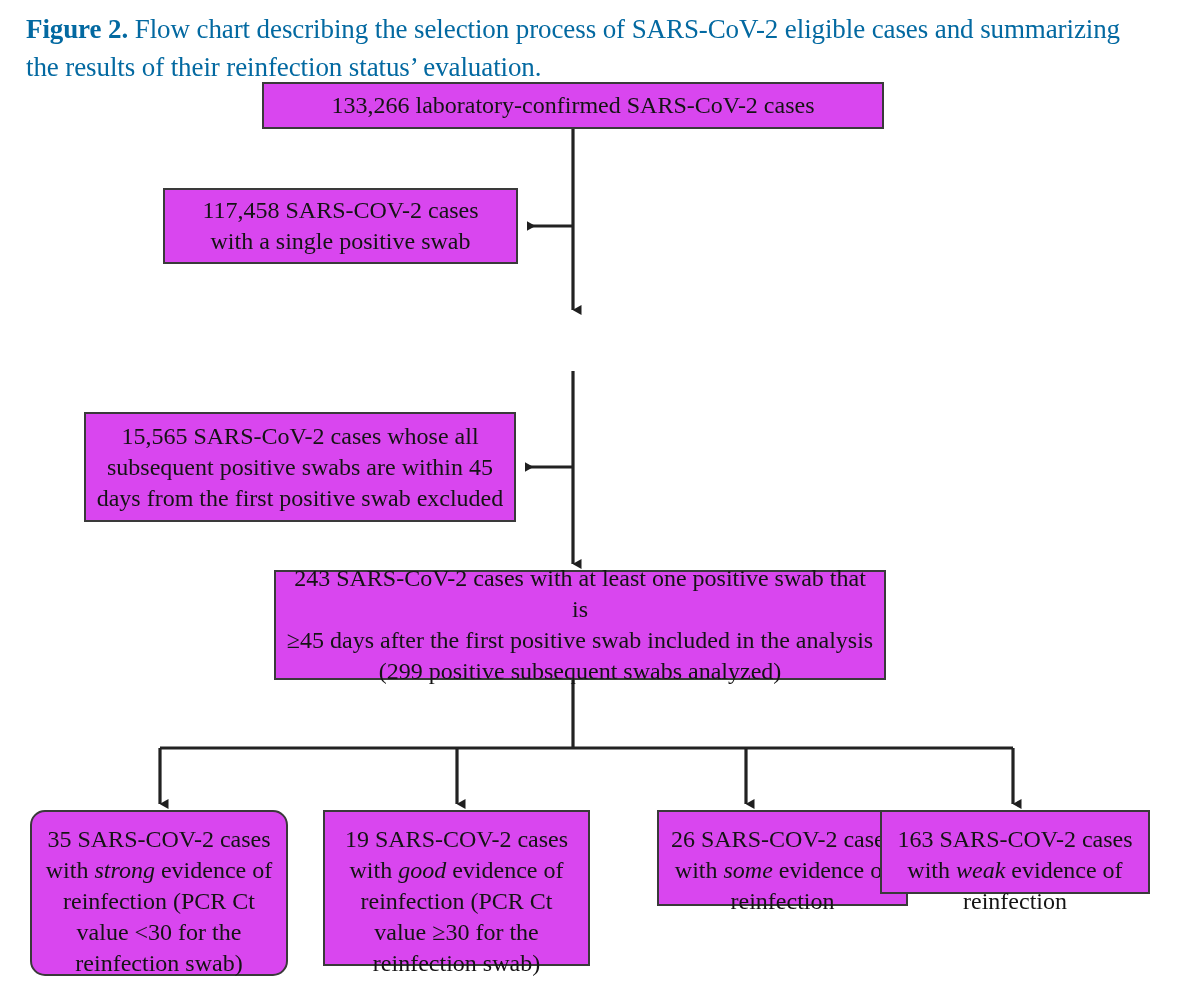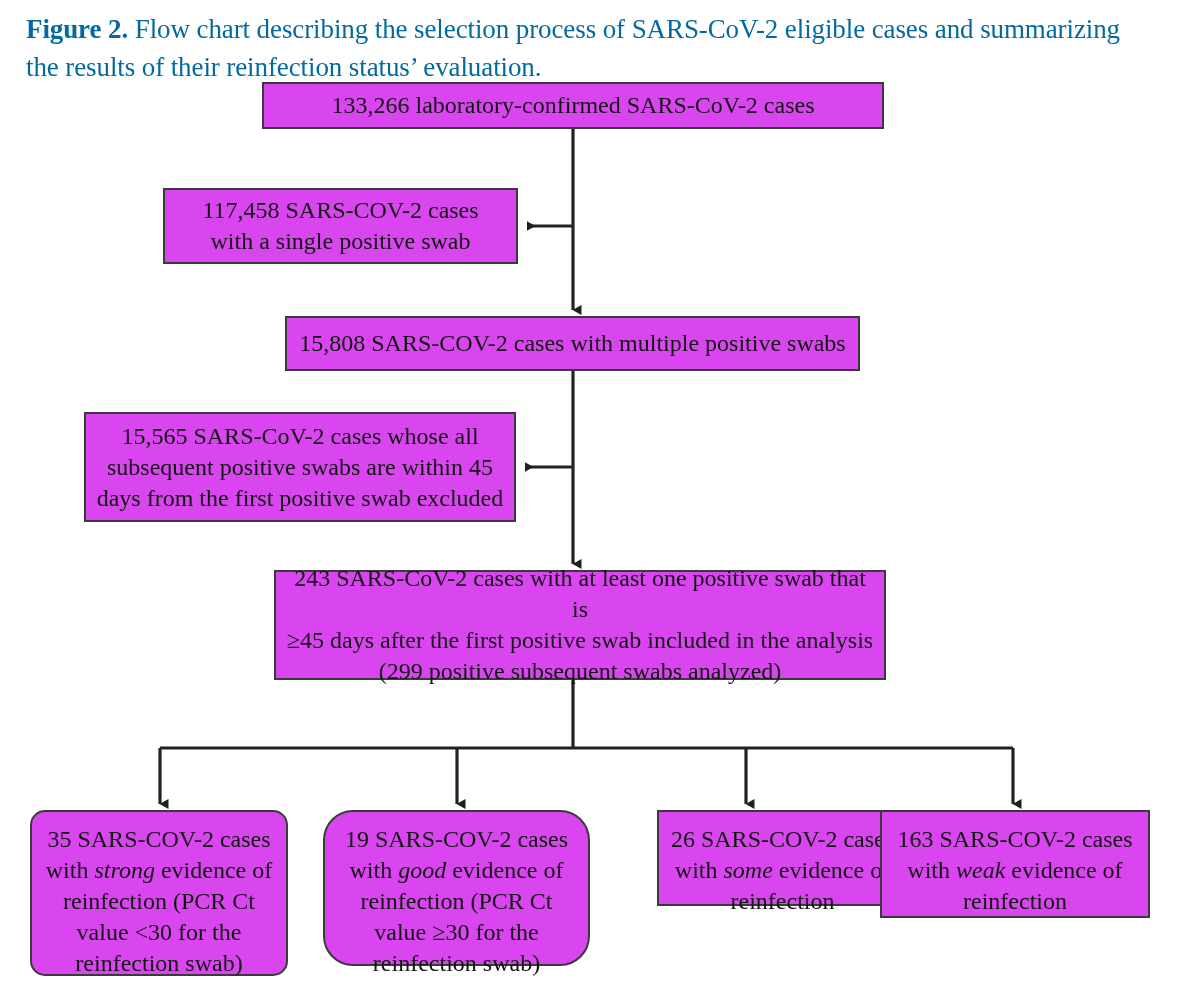--- a/index.html
+++ b/index.html
@@ -73,23 +73,23 @@
     font-style: italic;
   }
 
   
   #node-total      { left: 262px;  top: 82px;  width: 622px; height: 47px; }
   #node-single     { left: 163px;  top: 188px; width: 355px; height: 76px; }
   #node-multiple   { left: 285px;  top: 316px; width: 575px; height: 55px; }
   #node-excluded   { left: 84px;   top: 412px; width: 432px; height: 110px; }
   #node-included   { left: 274px;  top: 570px; width: 612px; height: 110px; }
   #node-strong     { left: 30px;   top: 810px; width: 258px; height: 166px; border-radius: 15px; }
-  #node-good       { left: 323px;  top: 810px; width: 267px; height: 156px; border-radius: 30px; }
+  #node-good       { left: 323px;  top: 810px; width: 267px; height: 156px; }
   #node-some       { left: 617px;  top: 810px; width: 251px; height: 96px; margin-left: 40px; }
-  #node-weak       { left: 880px;  top: 810px; width: 270px; height: 108px; }
+  #node-weak       { left: 880px;  top: 810px; width: 270px; height: 84px; }
 
   #node-strong, #node-good { align-items: flex-start; padding-top: 12px; }
   #node-some, #node-weak   { align-items: flex-start; padding-top: 12px; }
   #node-excluded           { align-items: center; }
 </style>
 </head>
 <body>
 
 <div id="figure-root">
 
@@ -130,23 +130,20 @@
 
   <div class="node" id="node-total">
     <span class="txt">133,266 laboratory-confirmed SARS-CoV-2 cases</span>
   </div>
 
   <div class="node" id="node-single">
     <span class="txt">117,458 SARS-COV-2 cases
 with a single positive swab</span>
   </div>
 
-  <div class="node" id="node-multiple">
-    <span class="txt">15,808 SARS-COV-2 cases with multiple positive swabs</span>
-  </div>
 
   <div class="node" id="node-excluded">
     <span class="txt">15,565 SARS-CoV-2 cases whose all
 subsequent positive swabs are within 45
 days from the first positive swab excluded</span>
   </div>
 
   <div class="node" id="node-included">
     <span class="txt">243 SARS-CoV-2 cases with at least one positive swab that is
 ≥45 days after the first positive swab included in the analysis

